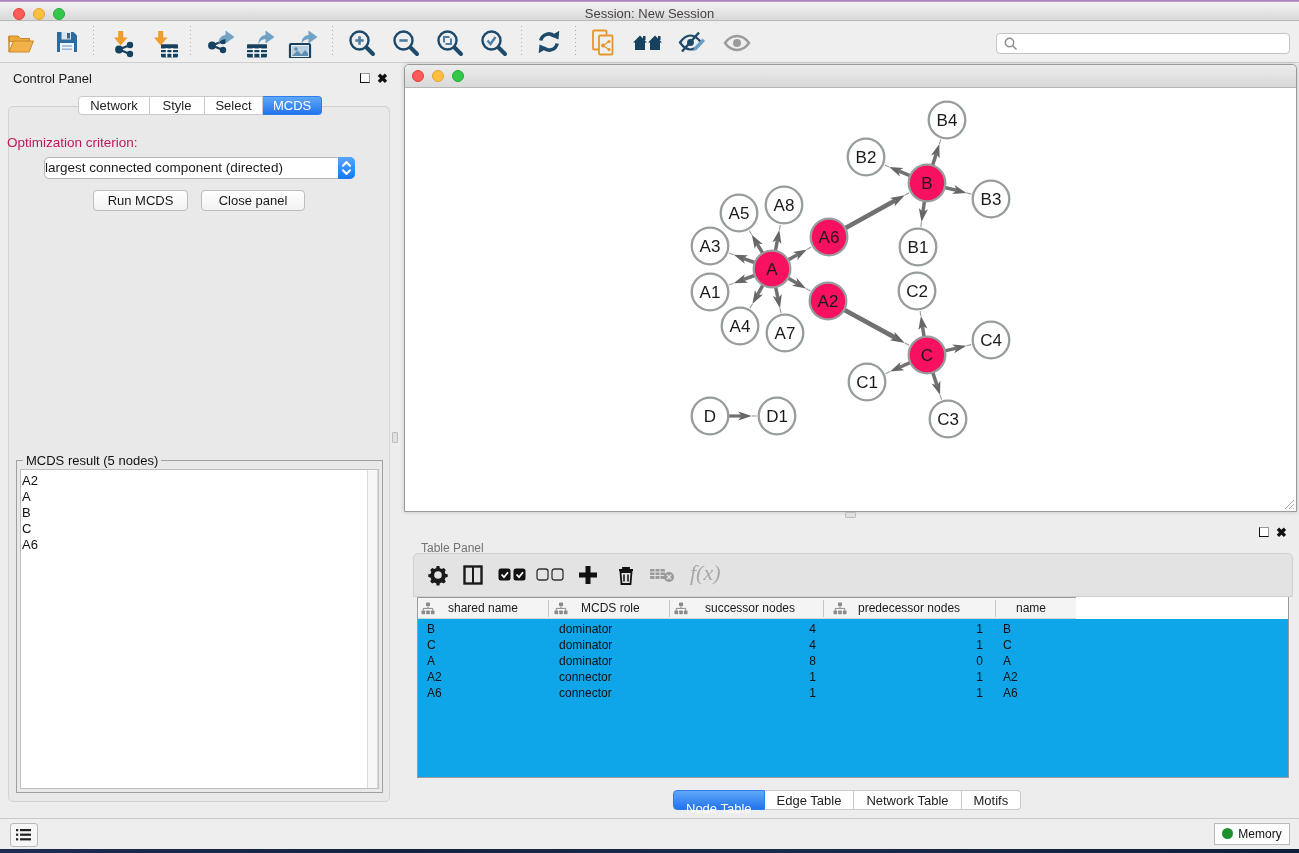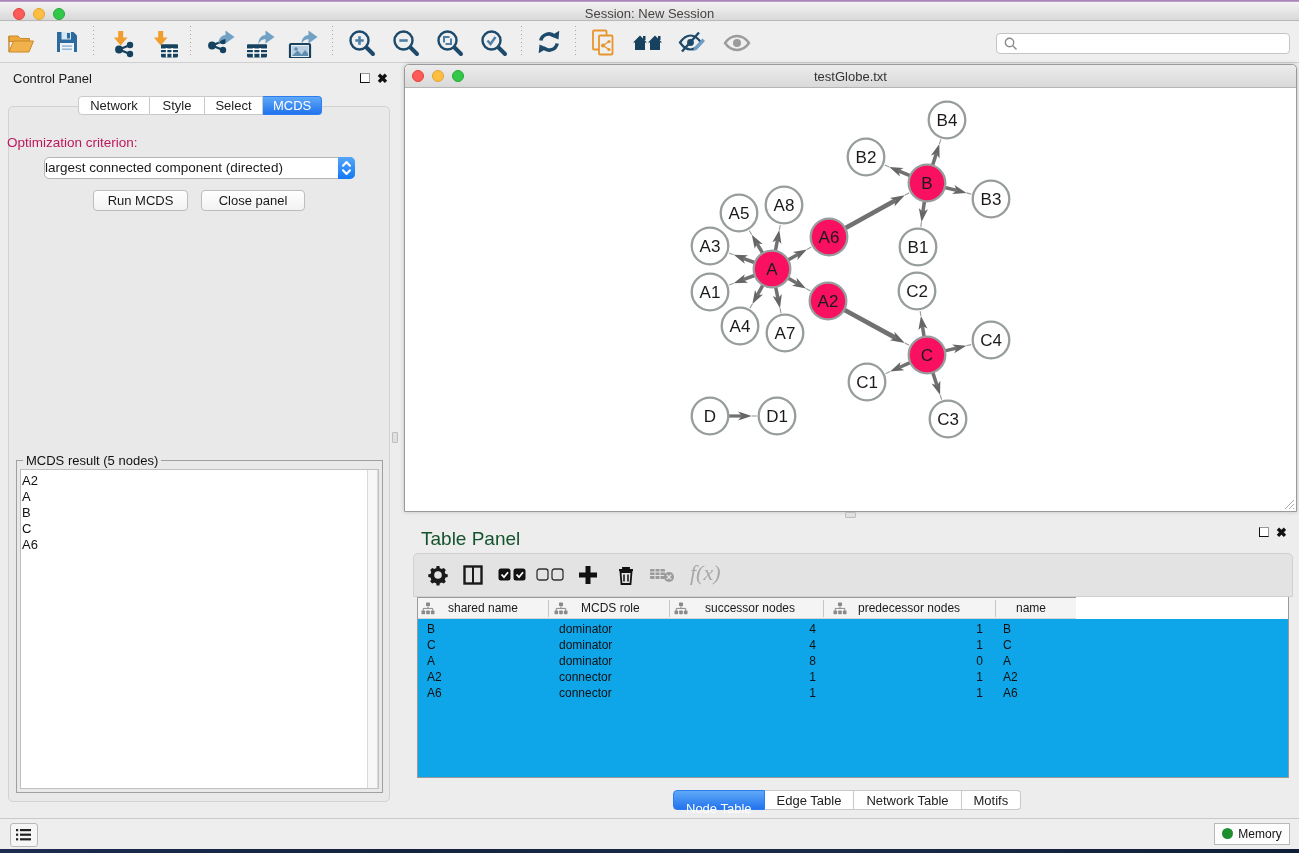--- a/index.html
+++ b/index.html
@@ -33,21 +33,21 @@
 
 #statusbar{position:absolute;left:0;top:818px;width:1299px;height:31px;background:#eeeeee;border-top:1px solid #c9c9c9}
 #bottom-navy{position:absolute;left:0;top:849px;width:1299px;height:4px;background:linear-gradient(90deg,#1d2c50,#13233f 30%,#1a2b4a 60%,#0f1e38)}
 #memorybtn{position:absolute;right:9px;top:4px;width:76px;height:22px;background:#fdfdfd;border:1px solid #b9b9b9;font-size:12px;color:#111;text-align:center;line-height:20px}
 #listbtn{position:absolute;left:10px;top:4px;width:28px;height:24px;background:#f6f6f6;border:1px solid #b9b9b9;border-radius:3px}
 
 #netwin{position:absolute;left:404px;top:64px;width:893px;height:448px;background:#fff;border:1px solid #9a9a9a;border-radius:5px 5px 0 0;box-shadow:0 0 4px rgba(0,0,0,.18)}
 #nw-titlebar{position:absolute;left:0;top:0;width:891px;height:23px;background:linear-gradient(#ececec,#d9d9d9);border-bottom:1px solid #b5b5b5;border-radius:5px 5px 0 0}
 #nw-title{position:absolute;left:0;top:4px;width:891px;text-align:center;font-size:13px;color:#333}
 
-#tp-title{position:absolute;left:421px;top:528px;font-size:19px;color:#14532d}
+#tp-title{position:absolute;left:421px;top:541px;font-size:12px;color:#737373}
 #tp-toolbar{position:absolute;left:413px;top:553px;width:880px;height:44px;background:#e3e3e3;border:1px solid #d0d0d0;border-radius:5px 5px 0 0}
 #table{position:absolute;left:417px;top:597px;width:872px;height:181px;background:#0ea5e9;border:1px solid #9a9a9a}
 #thead{position:absolute;left:0;top:0;width:870px;height:21px;background:#f4f4f4;border-bottom:1px solid #d4d4d4}
 .hdrsep{position:absolute;top:2px;height:17px;width:1px;background:#c6c6c6}
 .hdrtxt{position:absolute;top:3px;font-size:12px;color:#1a1a1a}
 .cell{position:absolute;font-size:12px;color:#111;height:16px;line-height:16px}
 #tabs2{position:absolute;left:673px;top:790px;display:flex}
 </style></head><body>
 <div id="top-purple"></div>
 <div id="titlebar">
@@ -198,21 +198,20 @@
       <div>A6</div>
     </div>
 <div id="scrolltrack"></div>
 </div>
 
 <div id="netwin">
 <div id="nw-titlebar">
 <div class="tl" style="left:7px;top:5px;background:#fc5b57;border:0.5px solid #e2403c"></div>
 <div class="tl" style="left:27px;top:5px;background:#fdbe41;border:0.5px solid #e0a52e"></div>
 <div class="tl" style="left:47px;top:5px;background:#34c84a;border:0.5px solid #23a93a"></div>
-<div id="nw-title">testGlobe.txt</div>
 </div>
 <div id="graphhost" style="position:absolute;left:0;top:23px"><svg width="891" height="424" viewBox="405 88 891 424">
         <line x1="763.2" y1="254.1" x2="756.9" y2="243.4" stroke="#717171" stroke-width="3.5"></line>
         <line x1="751.8" y1="234.8" x2="749.3" y2="230.5" stroke="#9a9a9a" stroke-width="1.1"></line>
         <path d="M751.8 234.8 L762.7 244.1 L756.9 243.4 L754.7 248.8 Z" fill="#666666"></path>
         <line x1="775.2" y1="252.0" x2="777.5" y2="239.7" stroke="#717171" stroke-width="3.5"></line>
         <line x1="779.3" y1="229.9" x2="780.3" y2="225.0" stroke="#9a9a9a" stroke-width="1.1"></line>
         <path d="M779.3 229.9 L781.4 244.0 L777.5 239.7 L772.3 242.3 Z" fill="#666666"></path>
         <line x1="755.8" y1="263.0" x2="743.1" y2="258.3" stroke="#717171" stroke-width="3.5"></line>
         <line x1="733.7" y1="254.8" x2="729.0" y2="253.1" stroke="#9a9a9a" stroke-width="1.1"></line>

